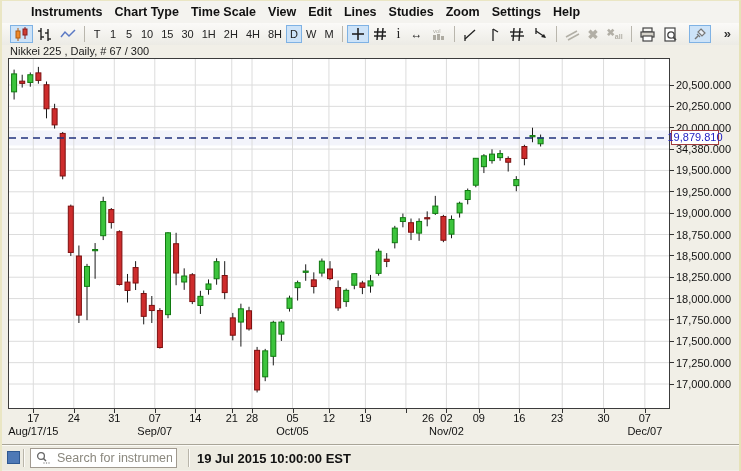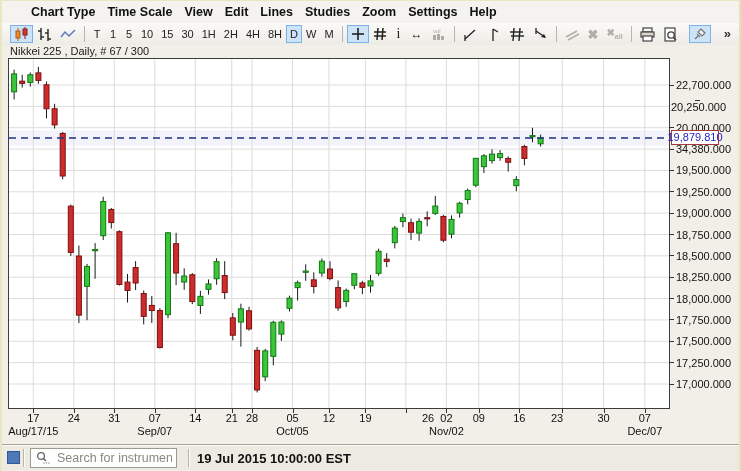--- a/index.html
+++ b/index.html
@@ -48,20 +48,21 @@
   #search-icon{position:absolute;left:5px;top:3px;}
   #timestamp{position:absolute;left:195px;top:6px;font-size:13px;font-weight:bold;color:#111;white-space:nowrap;}
   .icon-svg{display:block;}
 </style>
 </head>
 <body>
 
 <div id="app">
 
   <div id="menubar">
+    <span class="menu-item">Instruments</span>
     <span class="menu-item">Chart Type</span>
     <span class="menu-item">Time Scale</span>
     <span class="menu-item">View</span>
     <span class="menu-item">Edit</span>
     <span class="menu-item">Lines</span>
     <span class="menu-item">Studies</span>
     <span class="menu-item">Zoom</span>
     <span class="menu-item">Settings</span>
     <span class="menu-item">Help</span>
   </div>
@@ -370,23 +371,23 @@
         <rect x="521" y="76.57371428571429" width="5" height="1.2" fill="#3cc43c" stroke="#107a10" stroke-width="1"></rect>
         <line x1="531.6" y1="75.54857142857142" x2="531.6" y2="87.50857142857143" stroke="#1a1a1a" stroke-width="1"></line>
         <rect x="529.1" y="78.98194571428562" width="5" height="5.792911428571529" fill="#3cc43c" stroke="#107a10" stroke-width="1"></rect>
         <line x1="0" y1="78.98194571428562" x2="660" y2="78.98194571428562" stroke="#20307c" stroke-width="1.4" stroke-dasharray="7 5"></line>
       </svg>
   </div>
 
   <div id="yaxis">
       <div class="ylab" style="top: 77.5px;">
         <span class="dash"></span>
-        <span class="txt">22,700.000</span>
-      </div>
-      <div class="ylab" style="top: 98.8571px; flex-direction: column;">
+        <span class="txt">20,500.000</span>
+      </div>
+      <div class="ylab" style="top: 98.8571px;">
         <span class="dash"></span>
         <span class="txt">20,250.000</span>
       </div>
       <div class="ylab" style="top: 120.214px;">
         <span class="dash"></span>
         <span class="txt">20,000.000</span>
       </div>
       <div class="ylab" style="top: 141.571px;">
         <span class="dash"></span>
         <span class="txt">34,380.000</span>

